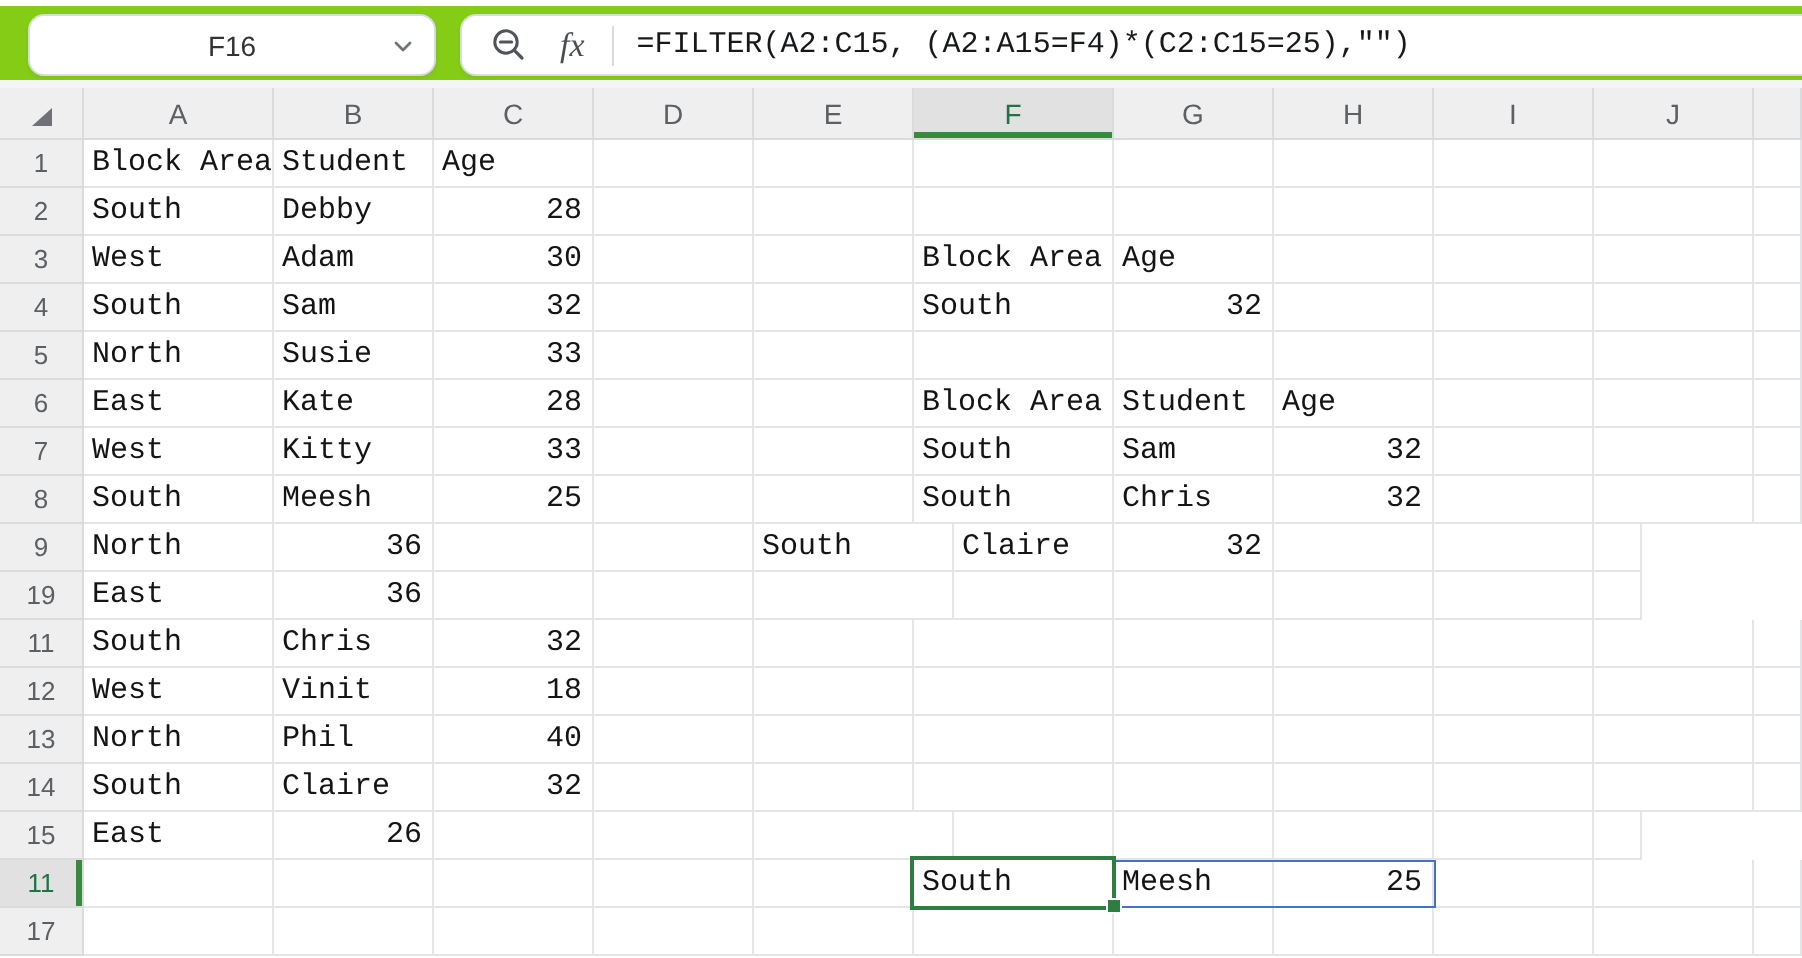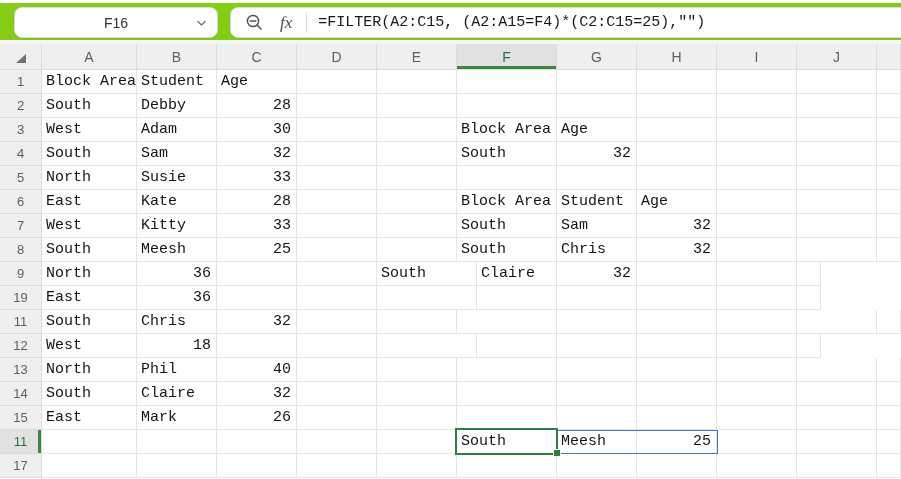--- a/index.html
+++ b/index.html
@@ -268,20 +268,21 @@
       <div class="cell" style="width: 100px;"></div>
       <div class="cell" style="width: 80px;"></div>
       <div class="cell" style="width: 80px;"></div>
       <div class="cell" style="width: 80px;"></div>
       <div class="cell" style="width: 80px;"></div>
       <div class="cell" style="width: 24px;"></div>
     </div>
     <div class="grow">
       <div class="rhcell">12</div>
       <div class="cell" style="width: 95px;">West</div>
+      <div class="cell" style="width: 80px;">Vinit</div>
       <div class="cell num" style="width: 80px;">18</div>
       <div class="cell" style="width: 80px;"></div>
       <div class="cell" style="width: 80px;"></div>
       <div class="cell" style="width: 100px;"></div>
       <div class="cell" style="width: 80px;"></div>
       <div class="cell" style="width: 80px;"></div>
       <div class="cell" style="width: 80px;"></div>
       <div class="cell" style="width: 80px;"></div>
       <div class="cell" style="width: 24px;"></div>
     </div>
@@ -309,21 +310,20 @@
       <div class="cell" style="width: 100px;"></div>
       <div class="cell" style="width: 80px;"></div>
       <div class="cell" style="width: 80px;"></div>
       <div class="cell" style="width: 80px;"></div>
       <div class="cell" style="width: 80px;"></div>
       <div class="cell" style="width: 24px;"></div>
     </div>
     <div class="grow">
       <div class="rhcell">15</div>
       <div class="cell" style="width: 95px;">East</div>
-      <div class="cell" style="width: 80px;">Mark</div>
       <div class="cell num" style="width: 80px;">26</div>
       <div class="cell" style="width: 80px;"></div>
       <div class="cell" style="width: 80px;"></div>
       <div class="cell" style="width: 100px;"></div>
       <div class="cell" style="width: 80px;"></div>
       <div class="cell" style="width: 80px;"></div>
       <div class="cell" style="width: 80px;"></div>
       <div class="cell" style="width: 80px;"></div>
       <div class="cell" style="width: 24px;"></div>
     </div>

